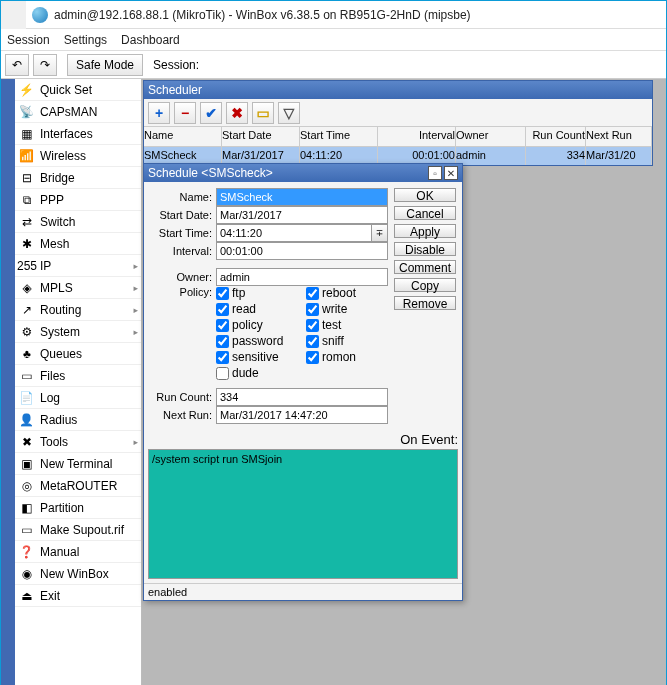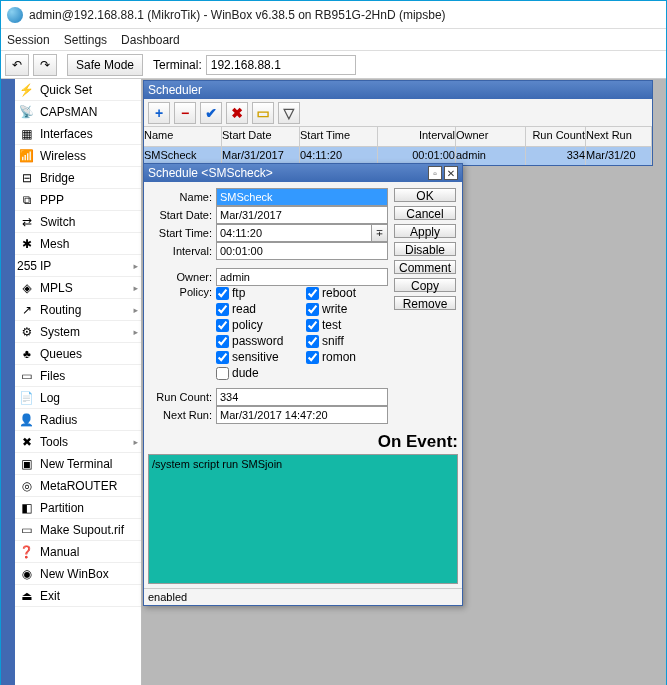--- a/index.html
+++ b/index.html
@@ -1,20 +1,20 @@
 <!DOCTYPE html>
 <html><head>
 <meta charset="utf-8">
 <style>
 * { box-sizing: border-box; margin: 0; padding: 0; font-family: "Segoe UI", Tahoma, sans-serif; font-size: 12px; }
 body { background: #fff; width: 667px; height: 685px; overflow: hidden; position: relative; }
 
 .wnd { border: 1px solid #0b9bd7; background: #f0f0f0; }
 
-.title-bar { background: #fff; height: 28px; display: flex; align-items: center; padding: 0 6px; gap: 6px; border-bottom: 1px solid #ddd; }
+.title-bar { background: #fff; height: 28px; display: flex; align-items: center; padding: 0 6px; gap: 6px; border-bottom: 1px solid #ddd; margin-left: 25px; }
 .title-bar .logo { width: 16px; height: 16px; border-radius: 50%; background: radial-gradient(circle at 30% 30%, #8ad0f0, #2080c0); display:inline-block; }
 .title-bar .txt { font-size: 12px; color: #222; }
 
 .menu-bar { background: #fff; height: 22px; display: flex; align-items: center; padding: 0 6px; gap: 14px; border-bottom: 1px solid #ddd; }
 .menu-bar span { color: #222; }
 
 .tool-bar { background: #fff; height: 28px; display: flex; align-items: center; padding: 0 4px; gap: 4px; border-bottom: 1px solid #ccc; }
 .tb-btn { width: 24px; height: 22px; border: 1px solid #bbb; background: linear-gradient(#fff,#e8e8e8); display:flex; align-items:center; justify-content:center; }
 .tb-spacer { width: 2px; }
 .safe-btn { height: 22px; padding: 0 8px; border: 1px solid #bbb; background: linear-gradient(#fff,#e8e8e8); }
@@ -49,21 +49,21 @@
 .btn-col button { height:14px; border:1px solid #999; background:linear-gradient(#fff,#e4e4e4); font-size:12px; }
 .frow { display:flex; align-items:center; }
 .flab { width:66px; text-align:right; padding-right:4px; font-size:11px; }
 .finp { flex:1; height:18px; border:1px solid #999; background:#fff; padding:0 3px; font-size:11px; display:flex; align-items:center; }
 .finp.sel { background:#3399ff; color:#fff; }
 .spin { display:flex; }
 .spin .sb { width:16px; height:18px; border:1px solid #999; border-left:none; background:linear-gradient(#fff,#e0e0e0); display:flex; align-items:center; justify-content:center; font-size:9px; }
 .chk-grid { display:grid; grid-template-columns:1fr 1fr; gap:2px 8px; padding-left:0; }
 .chk { display:flex; align-items:center; gap:3px; font-size:11px; }
 .chk input { width:13px; height:13px; }
-.oev { text-align:right; font-size:17px; padding:2px 4px;font-weight:bold; }
+.oev { text-align:right; font-size:13px; padding:2px 4px; }
 .txtarea { border:1px solid #999; background:#14b8a6; height:130px; margin:0 4px 4px 4px; padding:3px; font-size:11px; }
 .stat { border-top:1px solid #ccc; padding:2px 4px; font-size:11px; }
 </style>
 </head>
 <body>
 
 <div class="wnd" style="width:667px;height:685px;">
   <div class="title-bar">
     <span class="logo"></span>
     <span class="txt">admin@192.168.88.1 (MikroTik) - WinBox v6.38.5 on RB951G-2HnD (mipsbe)</span>
@@ -71,22 +71,21 @@
   <div class="menu-bar">
     <span>Session</span>
     <span>Settings</span>
     <span>Dashboard</span>
   </div>
   <div class="tool-bar">
     <div class="tb-btn">↶</div>
     <div class="tb-btn">↷</div>
     <div class="tb-spacer"></div>
     <button class="safe-btn">Safe Mode</button>
-    <span class="sess-lbl">Terminal:</span>
-    <div class="sess-val">192.168.88.1</div>
+    <span class="sess-lbl">Session:</span>
   </div>
   <div class="body-row">
     <div class="vbar"></div>
     <div class="sidebar" id="sidebar">
         <div class="side-item">
           <span class="side-ico">⚡</span>
           <span>Quick Set</span>
         </div>
         <div class="side-item">
           <span class="side-ico">📡</span>

